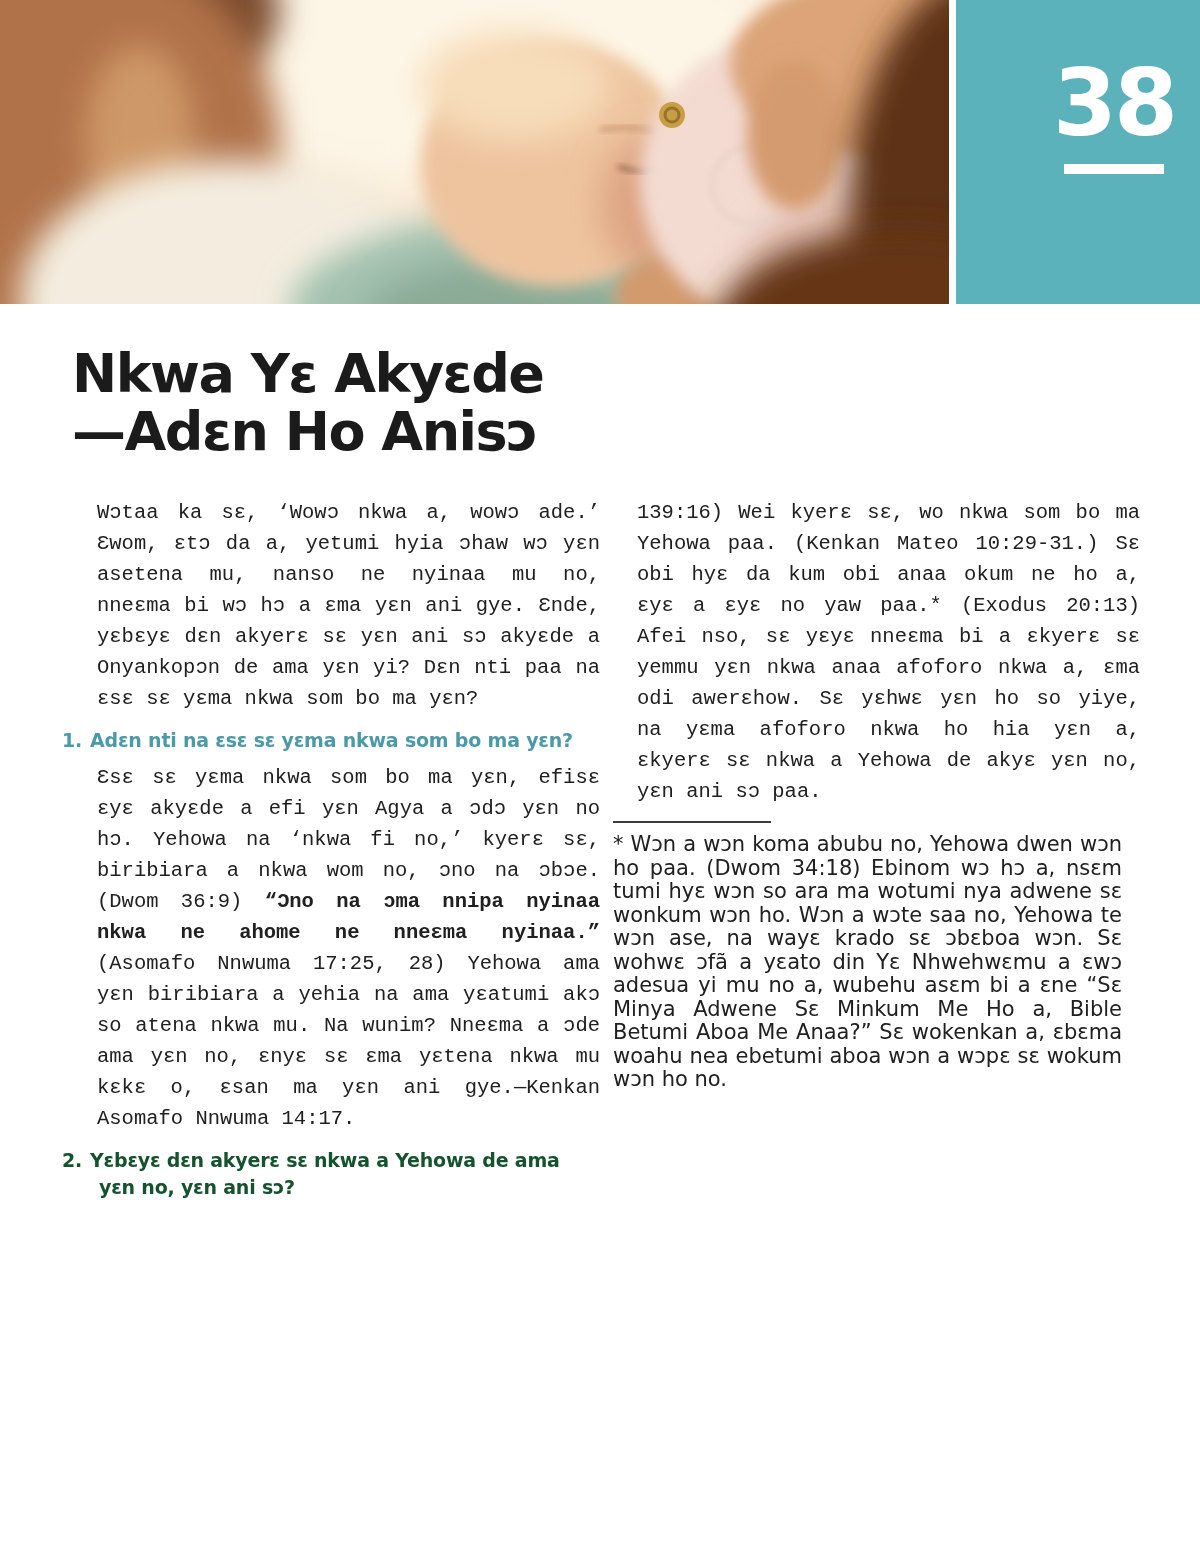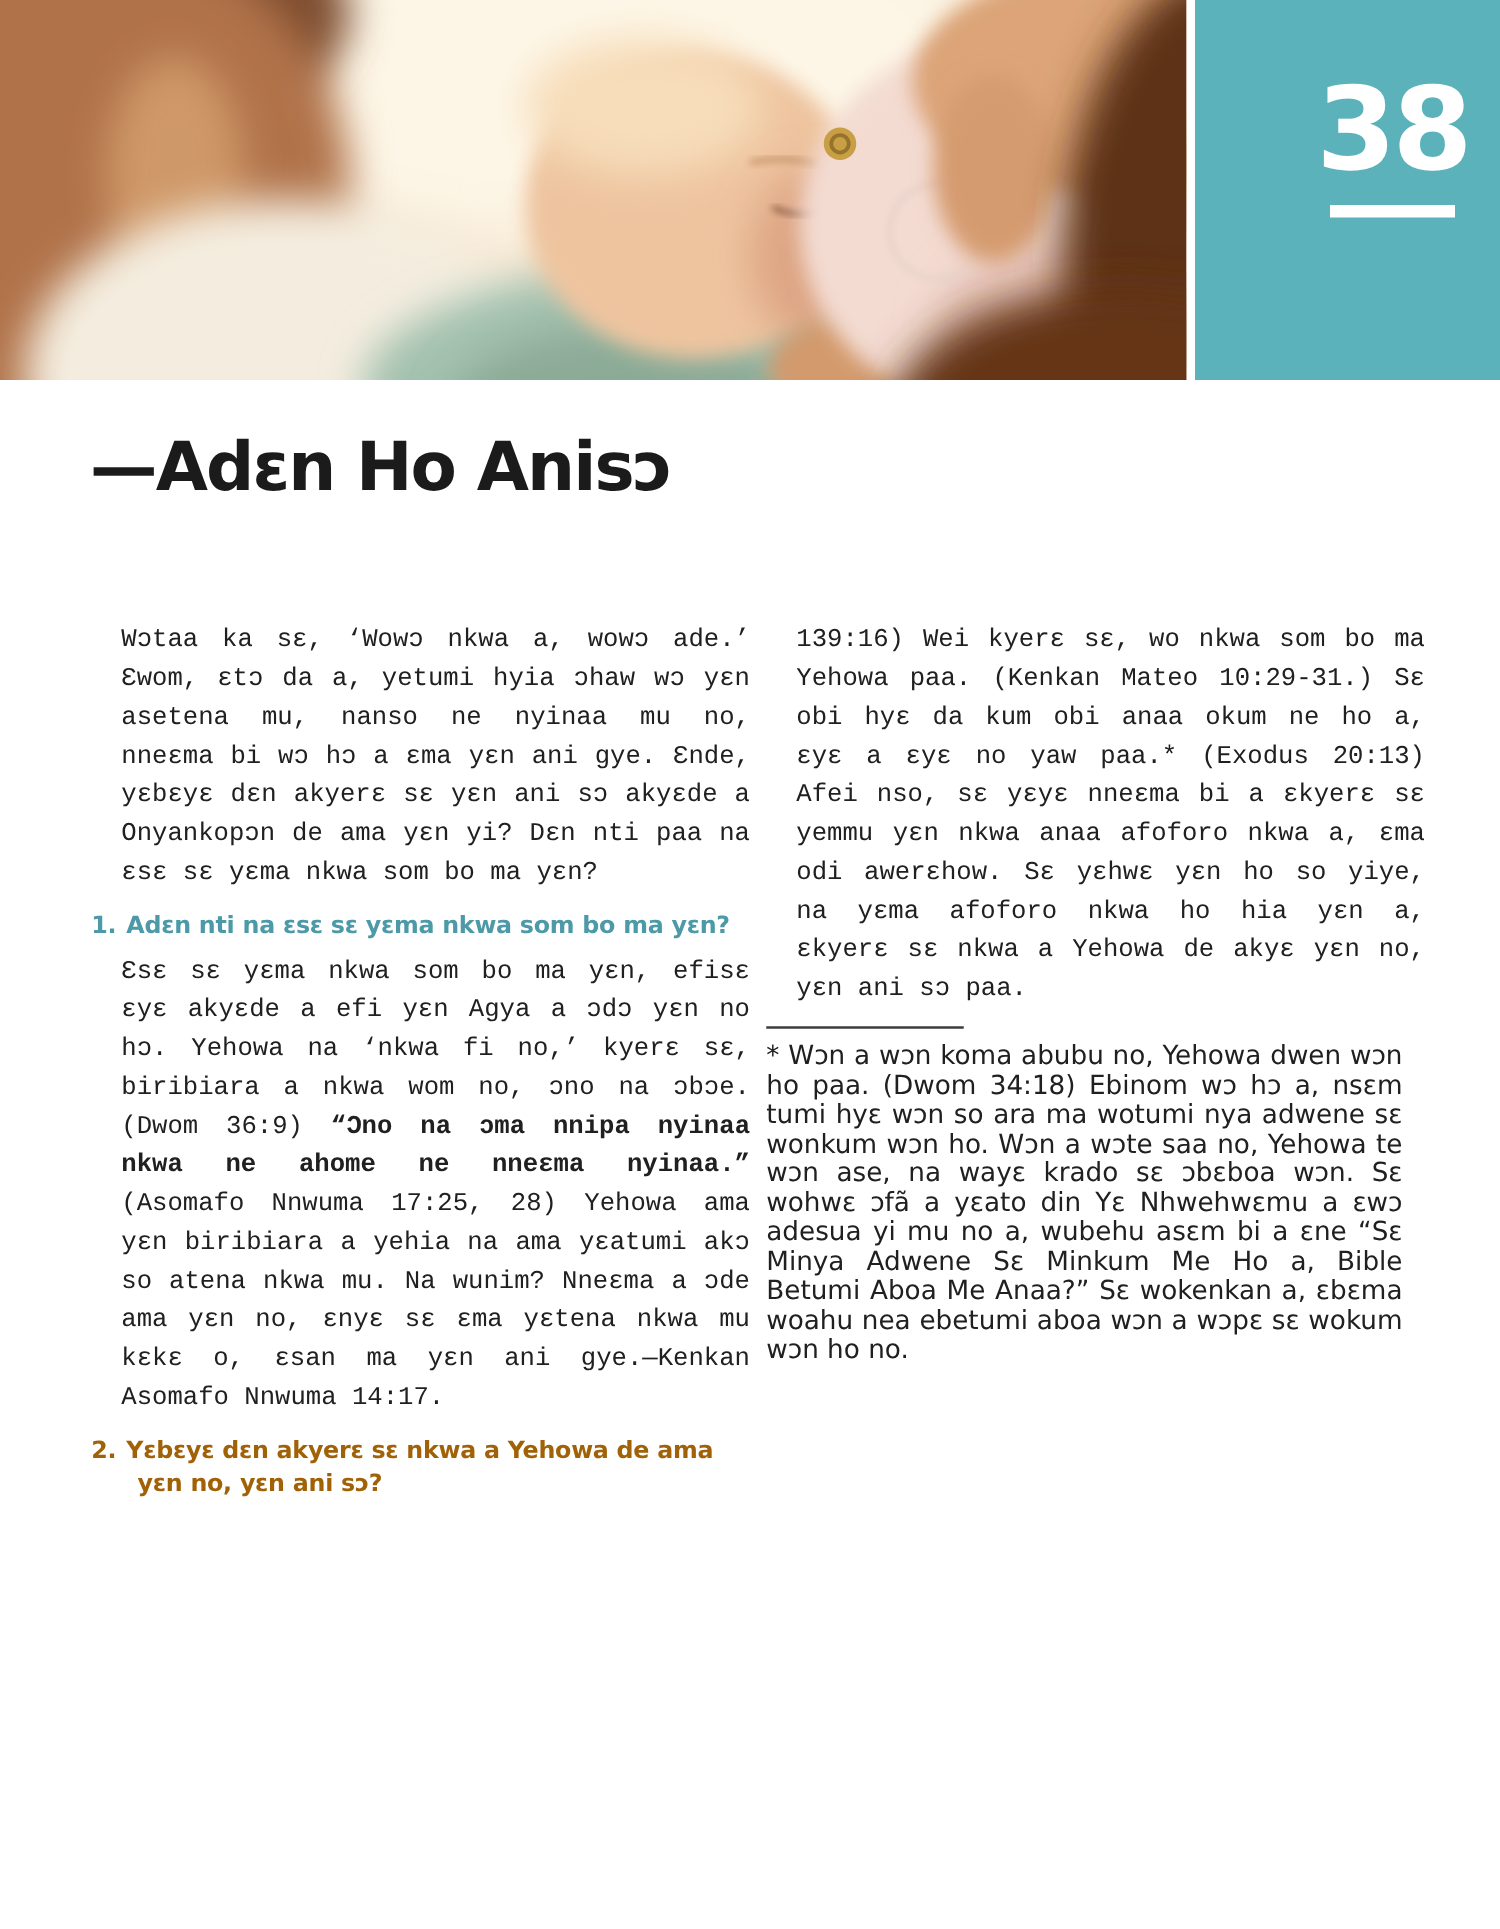--- a/index.html
+++ b/index.html
@@ -30,21 +30,21 @@
   }
   .title-line { display:block; }
 
   
   .col { position:absolute; top:497px; width:540px; font-size:20.5px; line-height:31px; }
   .col-left  { left:60px; }
   .col-right { left:600px; }
 
   .body-para { margin:0 0 0 37px; width:503px; text-align:justify;font-family:Liberation Mono, monospace; }
   .qheading {
-    margin:13px 0 8px 13px; padding-left:37px; text-indent:-37px;
+    margin:13px 0 8px 2px; padding-left:37px; text-indent:-37px;
     font-size:19px; line-height:27px; font-weight:bold; letter-spacing:-0.2px;
   }
   .qnum { margin-right:8px; }
   .seg-bold { font-weight:bold; }
 
   .footnote-rule { margin:14px 0 10px 13px; width:158px; border-top:2px solid #3d3d3d; height:0; }
   .footnote { margin:0 0 0 13px; width:509px; font-size:21px; line-height:23.5px; text-align:justify; }
 </style>
 </head>
 <body>
@@ -95,32 +95,33 @@
       <ellipse cx="900" cy="340" rx="190" ry="110" fill="#653617" filter="url(#b16)"></ellipse>
     </svg>
   </div>
 
   <div class="lesson-box" style="background: rgb(91, 178, 187);">
     <div class="lesson-number">38</div>
     <div class="lesson-underline"></div>
   </div>
 
   <h1 class="title">
+    <span class="title-line">Nkwa Yɛ Akyɛde</span>
     <span class="title-line">—Adɛn Ho Anisɔ</span>
   </h1>
 
   <div class="col col-left">
     <p class="body-para"><span>Wɔtaa ka sɛ, ‘Wowɔ nkwa a, wowɔ ade.’ Ɛwom, ɛtɔ da a, yetumi hyia ɔhaw wɔ yɛn asetena mu, nanso ne nyinaa mu no, nneɛma bi wɔ hɔ a ɛma yɛn ani gye. Ɛnde, yɛbɛyɛ dɛn akyerɛ sɛ yɛn ani sɔ akyɛde a Onyankopɔn de ama yɛn yi? Dɛn nti paa na ɛsɛ sɛ yɛma nkwa som bo ma yɛn?</span></p>
 
     <h2 class="qheading" style="color: rgb(76, 153, 167);">
       <span class="qnum">1.</span><span>Adɛn nti na ɛsɛ sɛ yɛma nkwa som bo ma yɛn?</span>
     </h2>
     <p class="body-para"><span>Ɛsɛ sɛ yɛma nkwa som bo ma yɛn, efisɛ ɛyɛ akyɛde a efi yɛn Agya a ɔdɔ yɛn no hɔ. Yehowa na ‘nkwa fi no,’ kyerɛ sɛ, biribiara a nkwa wom no, ɔno na ɔbɔe. (Dwom 36:9) </span><span class="seg-bold">“Ɔno na ɔma nnipa nyinaa nkwa ne ahome ne nneɛma nyinaa.”</span><span> (Asomafo Nnwuma 17:25, 28) Yehowa ama yɛn biribiara a yehia na ama yɛatumi akɔ so atena nkwa mu. Na wunim? Nneɛma a ɔde ama yɛn no, ɛnyɛ sɛ ɛma yɛtena nkwa mu kɛkɛ o, ɛsan ma yɛn ani gye.—Kenkan Asomafo Nnwuma 14:17.</span></p>
 
-    <h2 class="qheading" style="color: #a16207;">
+    <h2 class="qheading" style="color: #14532d;">
       <span class="qnum">2.</span><span>Yɛbɛyɛ dɛn akyerɛ sɛ nkwa a Yehowa de ama yɛn no, yɛn ani sɔ?</span>
     </h2>
   </div>
 
   <div class="col col-right">
     <p class="body-para"><span>139:16) Wei kyerɛ sɛ, wo nkwa som bo ma Yehowa paa. (Kenkan Mateo 10:29-31.) Sɛ obi hyɛ da kum obi anaa okum ne ho a, ɛyɛ a ɛyɛ no yaw paa.* (Exodus 20:13) Afei nso, sɛ yɛyɛ nneɛma bi a ɛkyerɛ sɛ yemmu yɛn nkwa anaa afoforo nkwa a, ɛma odi awerɛhow. Sɛ yɛhwɛ yɛn ho so yiye, na yɛma afoforo nkwa ho hia yɛn a, ɛkyerɛ sɛ nkwa a Yehowa de akyɛ yɛn no, yɛn ani sɔ paa.</span></p>
     <div class="footnote-rule"></div>
     <p class="footnote"><span>* Wɔn a wɔn koma abubu no, Yehowa dwen wɔn ho paa. (Dwom 34:18) Ebinom wɔ hɔ a, nsɛm tumi hyɛ wɔn so ara ma wotumi nya adwene sɛ wonkum wɔn ho. Wɔn a wɔte saa no, Yehowa te wɔn ase, na wayɛ krado sɛ ɔbɛboa wɔn. Sɛ wohwɛ ɔfã a yɛato din Yɛ Nhwehwɛmu a ɛwɔ adesua yi mu no a, wubehu asɛm bi a ɛne “Sɛ Minya Adwene Sɛ Minkum Me Ho a, Bible Betumi Aboa Me Anaa?” Sɛ wokenkan a, ɛbɛma woahu nea ebetumi aboa wɔn a wɔpɛ sɛ wokum wɔn ho no.</span></p>
   </div>
 

